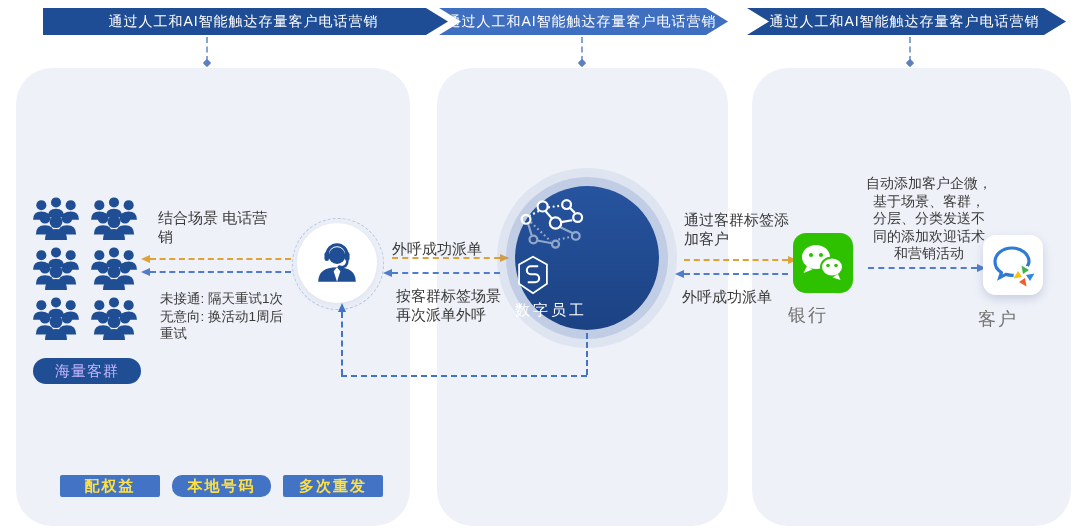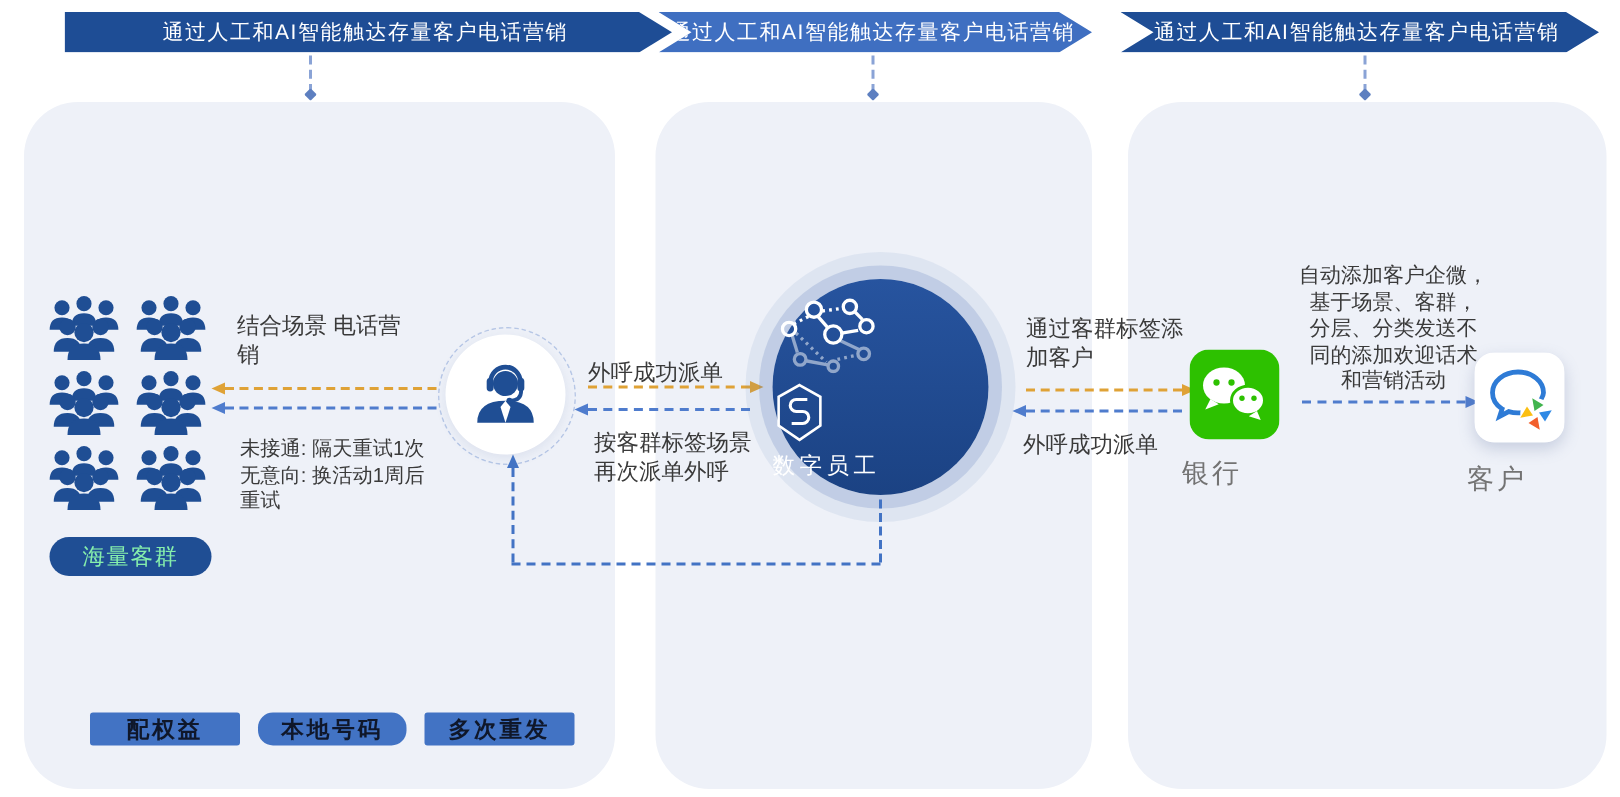--- a/index.html
+++ b/index.html
@@ -24,24 +24,24 @@
   
   .panel{position:absolute;top:68px;height:458px;background:#eef1f8;border-radius:36px;}
 
   
   .crowd-grid{position:absolute;left:30px;top:196px;display:grid;grid-template-columns:58px 58px;grid-auto-rows:50px;}
   .crowd{width:52px;height:44px;}
   .crowd svg{width:100%;height:100%;}
 
   .pill{
     position:absolute;left:33px;top:358px;width:108px;height:26px;background:#1f4e94;border-radius:13px;
-    color:#86efac;font-size:15px;display:flex;align-items:center;justify-content:center;letter-spacing:1px;
+    color:#c4b5fd;font-size:15px;display:flex;align-items:center;justify-content:center;letter-spacing:1px;
   }
   .tag{
-    position:absolute;top:475px;height:22px;background:#4273c4;color:#0f172a;font-size:15px;font-weight:bold;
+    position:absolute;top:475px;height:22px;background:#4273c4;color:#fde047;font-size:15px;font-weight:bold;
     display:flex;align-items:center;justify-content:center;letter-spacing:2px;border-radius:2px;
   }
 
   
   .agent-ring{position:absolute;left:292px;top:218px;width:90px;height:90px;border:1px dashed #b7c7e6;border-radius:50%;}
   .agent-circle{
     position:absolute;left:297px;top:223px;width:80px;height:80px;background:#ffffff;border-radius:50%;
     box-shadow:0 2px 8px rgba(60,90,150,.10);display:flex;align-items:center;justify-content:center;
   }
   .agent-circle svg{width:46px;height:46px;}

